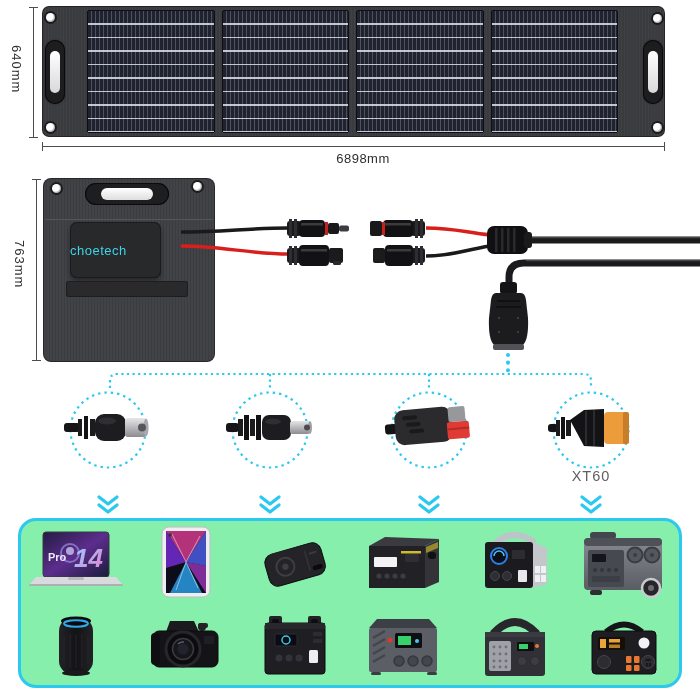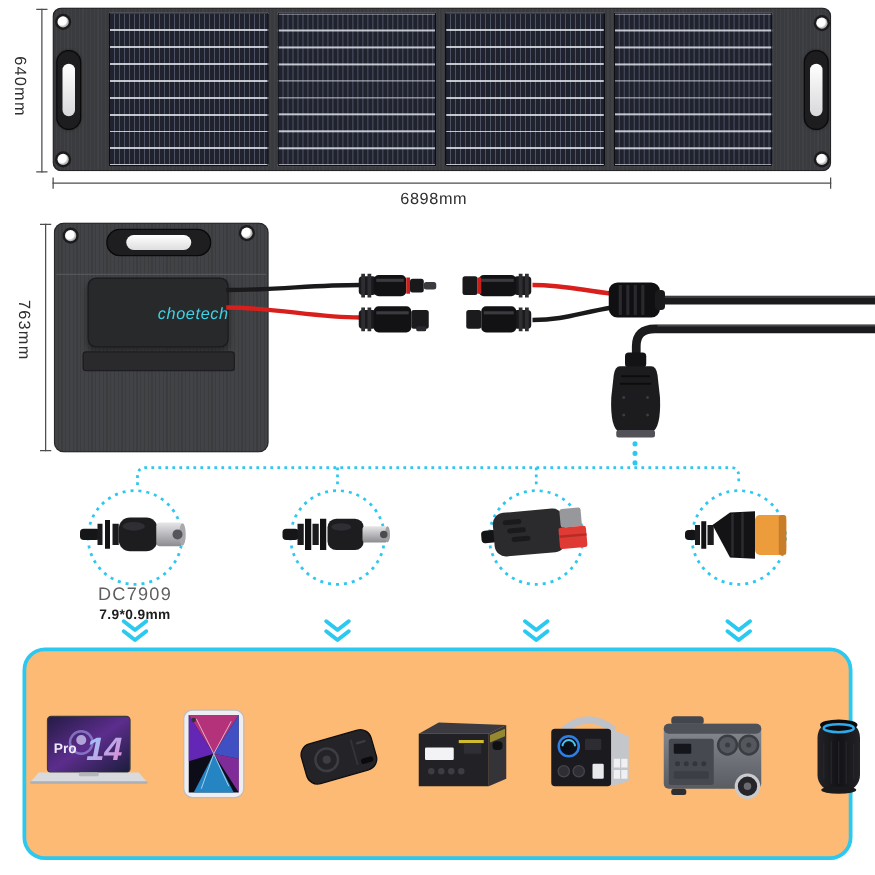--- a/index.html
+++ b/index.html
@@ -33,34 +33,34 @@
             background:linear-gradient(180deg,#ffffff,#d8d8da);}
   
   #panel-folded{position:absolute;left:43px;top:178px;width:172px;height:184px;background:#424346;
             border-radius:8px;box-shadow:inset 0 0 0 1px #27272a;
             background-image:repeating-linear-gradient(90deg,rgba(0,0,0,.10) 0 1px,transparent 1px 3px);}
   #fold-seam{position:absolute;left:2px;right:2px;top:41px;height:1px;background:#55565a;}
   .handle-h{position:absolute;left:42px;top:5px;width:84px;height:22px;background:#1e1e20;border-radius:11px;
             box-shadow:inset 0 0 0 1px #0a0a0b;}
   .handle-h::after{content:"";position:absolute;left:16px;top:5px;width:52px;height:12px;border-radius:6px;
             background:linear-gradient(180deg,#ffffff,#dededf);}
-  #pocket{position:absolute;left:27px;top:44px;width:113px;height:56px;background:#28292b;border-radius:7px;
-          box-shadow:0 3px 5px rgba(0,0,0,.4),inset 0 0 0 1px #1b1b1d;display:flex;align-items:center;justify-content:flex-end;font-style:italic;}
+  #pocket{position:absolute;left:27px;top:44px;width:91px;height:56px;background:#28292b;border-radius:7px;
+          box-shadow:0 3px 5px rgba(0,0,0,.4),inset 0 0 0 1px #1b1b1d;display:flex;align-items:center;justify-content:flex-start;}
   #pocket .logo{font-size:13px;letter-spacing:.5px;color:#3FD3E6;font-weight:500;}
   #strap{position:absolute;left:23px;top:103px;width:122px;height:16px;background:#2a2a2c;border-radius:3px;
          box-shadow:inset 0 0 0 1px #1d1d1f;}
   
   #art{position:absolute;left:0;top:0;width:700px;height:700px;pointer-events:none;}
   
   .conn-label{position:absolute;width:130px;text-align:center;}
   .conn-name{font-size:14.5px;color:#5f5f5f;letter-spacing:1px;}
   .conn-spec{font-size:11px;font-weight:bold;color:#1d1d1d;margin-top:2px;letter-spacing:.3px;}
   
   #device-box{position:absolute;left:18px;top:518px;width:658px;height:164px;border:3px solid #2BC8F0;
-              border-radius:18px;background:#fdba74;display:flex;flex-direction:row;}
+              border-radius:18px;background:#86efac;display:flex;flex-direction:column;}
   .device-row{flex:1;display:flex;align-items:center;}
   .device-cell{flex:1;display:flex;align-items:center;justify-content:center;}
   .device-cell svg{display:block;}
 </style>
 </head>
 <body>
 
 <div id="stage">
 
   <div class="dim-v" style="left:33px;top:7px;height:131px;"></div>
@@ -75,21 +75,21 @@
     </div>
     <div class="grommet" style="left:4px;top:7px;"></div>
     <div class="grommet" style="left:4px;top:117px;"></div>
     <div class="grommet" style="right:3px;top:8px;"></div>
     <div class="grommet" style="right:3px;top:117px;"></div>
     <div class="handle-v" style="left:3px;top:34px;"></div>
     <div class="handle-v" style="right:2px;top:34px;"></div>
   </div>
 
   <div class="dim-h" style="left:42px;top:146px;width:623px;"></div>
-  <div class="dim-label-h" style="left:292px;top:151px;width:110px;">6898mm</div>
+  <div class="dim-label-h" style="left:308px;top:151px;width:110px;">6898mm</div>
 
   <div class="dim-v" style="left:36px;top:179px;height:182px;"></div>
   <div class="dim-label-v" style="left:12px;top:240px;">763mm</div>
 
   <div id="panel-folded">
     <div id="fold-seam"></div>
     <div class="handle-h"></div>
     <div class="grommet" style="left:9px;top:6px;"></div>
     <div class="grommet" style="right:13px;top:4px;"></div>
     <div id="pocket">
@@ -246,23 +246,23 @@
     </g>
 
     <g stroke="#2BC8F0" stroke-width="3.2" fill="none" stroke-linecap="round" stroke-linejoin="round">
       <path d="M99,497 L108,504 L117,497 M99,505 L108,512 L117,505"></path>
       <path d="M261,497 L270,504 L279,497 M261,505 L270,512 L279,505"></path>
       <path d="M420,497 L429,504 L438,497 M420,505 L429,512 L438,505"></path>
       <path d="M582,497 L591,504 L600,497 M582,505 L591,512 L600,505"></path>
     </g>
   </svg>
 
-  <div class="conn-label" style="left:43px;top:468px;">
-    <div class="conn-name">DC7909</div>
-    <div class="conn-spec">7.9*0.9mm</div>
+  <div class="conn-label" style="left:526px;top:468px;">
+    <div class="conn-name">XT60</div>
+    <div class="conn-spec"></div>
   </div>
 
   <div id="device-box">
     <div class="device-row">
 
       <div class="device-cell">
         <svg width="100" height="74" viewBox="0 0 100 74">
           <defs>
             <linearGradient id="lapbg" x1="0" y1="0" x2="1" y2="1">
               <stop offset="0" stop-color="#241b44"></stop>

